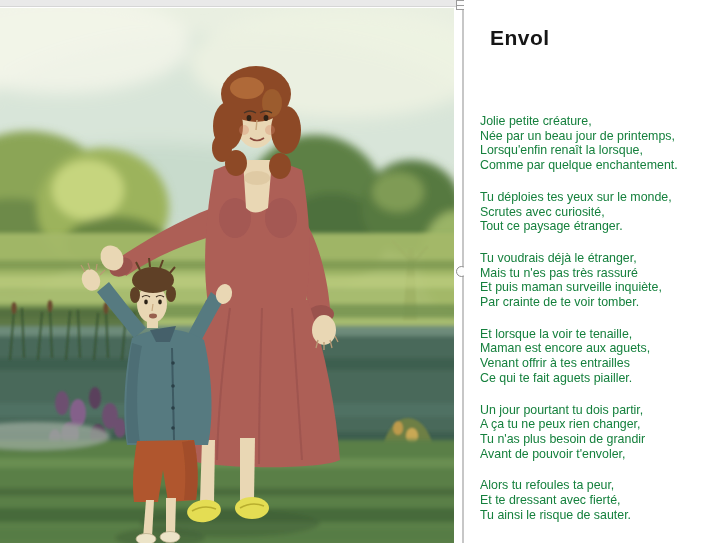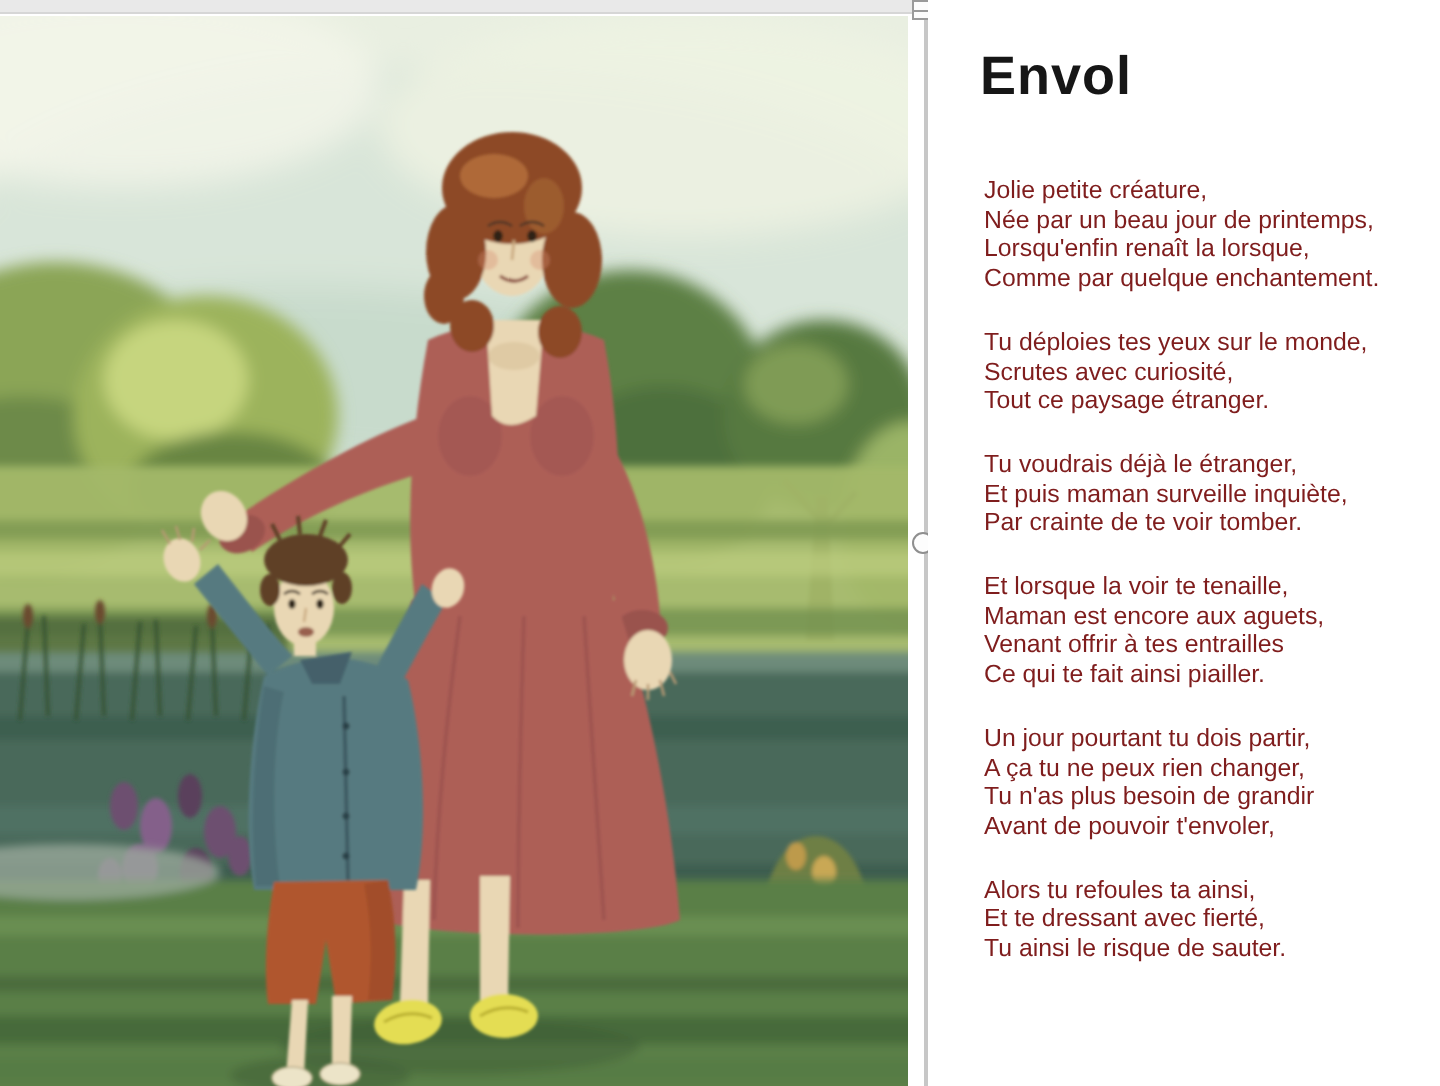--- a/index.html
+++ b/index.html
@@ -15,22 +15,22 @@
 
   .art-pane{position:absolute;left:0;top:8px;width:454px;height:535px;overflow:hidden;background:var(--sky);}
   .art-pane svg{display:block;}
 
   .divider-line{position:absolute;left:462px;top:0;width:2px;height:543px;background:#c7c7c7;}
   .split-handle{position:absolute;left:456px;top:0;width:13px;height:10px;background:#fcfcfc;border:1px solid #9a9a9a;box-sizing:border-box;}
   .split-handle::after{content:"";position:absolute;left:0;right:0;top:4px;height:1px;background:#9a9a9a;}
   .divider-thumb{position:absolute;left:456px;top:266px;width:11px;height:11px;border-radius:50%;background:#fdfdfd;border:1.5px solid #8f8f8f;box-sizing:border-box;}
 
   .text-pane{position:absolute;left:464px;top:0;width:256px;height:543px;background:#ffffff;}
-  .page-title{margin:0;padding:22px 0 0 26px;font-size:27px;line-height:32px;font-weight:700;color:#161616;letter-spacing:.5px;}
-  .poem{margin-top:34px;padding-left:28px;color:#7f1d1d;}
+  .page-title{margin:0;padding:22px 0 0 26px;font-size:21px;line-height:32px;font-weight:700;color:#161616;letter-spacing:.5px;}
+  .poem{margin-top:60px;padding-left:16px;color:#15803d;}
   .stanza{margin:0 0 17px 0;}
   .line{font-size:12.4px;line-height:14.7px;white-space:nowrap;}
 
   
   .c-sky{fill:var(--sky);} .c-treeLight{fill:var(--treeLight);} .c-treeDark{fill:var(--treeDark);}
   .c-meadow{fill:var(--meadow);} .c-pond{fill:var(--pond);} .c-grass{fill:var(--grass);}
   .c-dress{fill:var(--dress);} .c-hair{fill:var(--hair);} .c-skin{fill:var(--skin);}
   .c-jacket{fill:var(--jacket);} .c-shorts{fill:var(--shorts);} .c-clogs{fill:var(--clogs);}
 </style>
 </head>
@@ -233,36 +233,37 @@
           <div class="line">Lorsqu'enfin renaît la lorsque,</div>
           <div class="line">Comme par quelque enchantement.</div>
         </div>
         <div class="stanza">
           <div class="line">Tu déploies tes yeux sur le monde,</div>
           <div class="line">Scrutes avec curiosité,</div>
           <div class="line">Tout ce paysage étranger.</div>
         </div>
         <div class="stanza">
           <div class="line">Tu voudrais déjà le étranger,</div>
+          <div class="line">Mais tu n'es pas très rassuré</div>
           <div class="line">Et puis maman surveille inquiète,</div>
           <div class="line">Par crainte de te voir tomber.</div>
         </div>
         <div class="stanza">
           <div class="line">Et lorsque la voir te tenaille,</div>
           <div class="line">Maman est encore aux aguets,</div>
           <div class="line">Venant offrir à tes entrailles</div>
-          <div class="line">Ce qui te fait ainsi piailler.</div>
+          <div class="line">Ce qui te fait aguets piailler.</div>
         </div>
         <div class="stanza">
           <div class="line">Un jour pourtant tu dois partir,</div>
           <div class="line">A ça tu ne peux rien changer,</div>
           <div class="line">Tu n'as plus besoin de grandir</div>
           <div class="line">Avant de pouvoir t'envoler,</div>
         </div>
         <div class="stanza">
-          <div class="line">Alors tu refoules ta ainsi,</div>
+          <div class="line">Alors tu refoules ta peur,</div>
           <div class="line">Et te dressant avec fierté,</div>
           <div class="line">Tu ainsi le risque de sauter.</div>
         </div>
       </div>
   </div>
 
 </div>
 
 </body></html>

